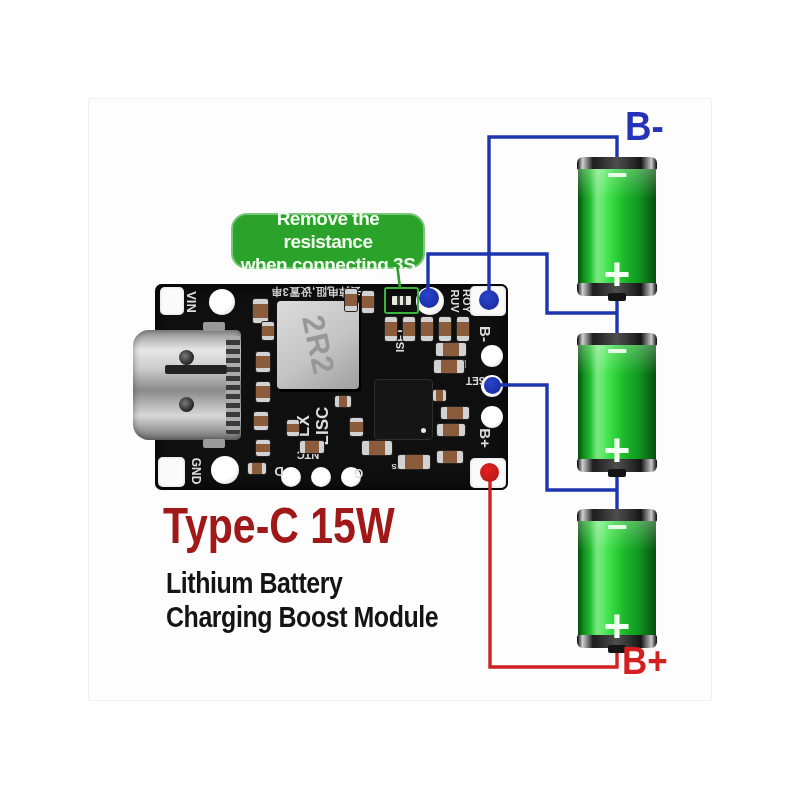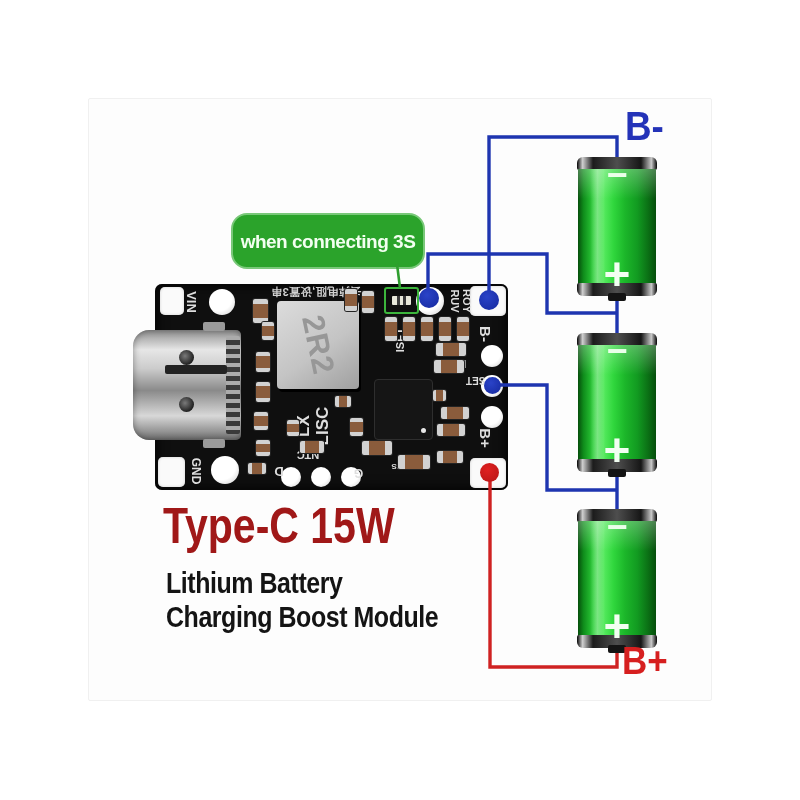--- a/index.html
+++ b/index.html
@@ -91,20 +91,21 @@
   #subtitle2{left:166px;top:601px}
 </style>
 </head>
 <body>
 
 <div id="stage">
 
   <div class="abs" id="photo-area"></div>
 
   <div class="abs" id="callout">
+    <span>Remove the resistance</span>
     <span>when connecting 3S</span>
   </div>
 
   <div class="abs" id="pcb">
 
     <div class="pad" style="left:5px;top:3px;width:24px;height:28px"></div>
     <div class="hole" style="left:54px;top:5px;width:26px;height:26px"></div>
     <div class="silk rot90" style="left:22px;top:11px;width:30px;height:14px;font-size:13px">VIN</div>
 
     <div class="pad" style="left:3px;top:173px;width:27px;height:30px"></div>

